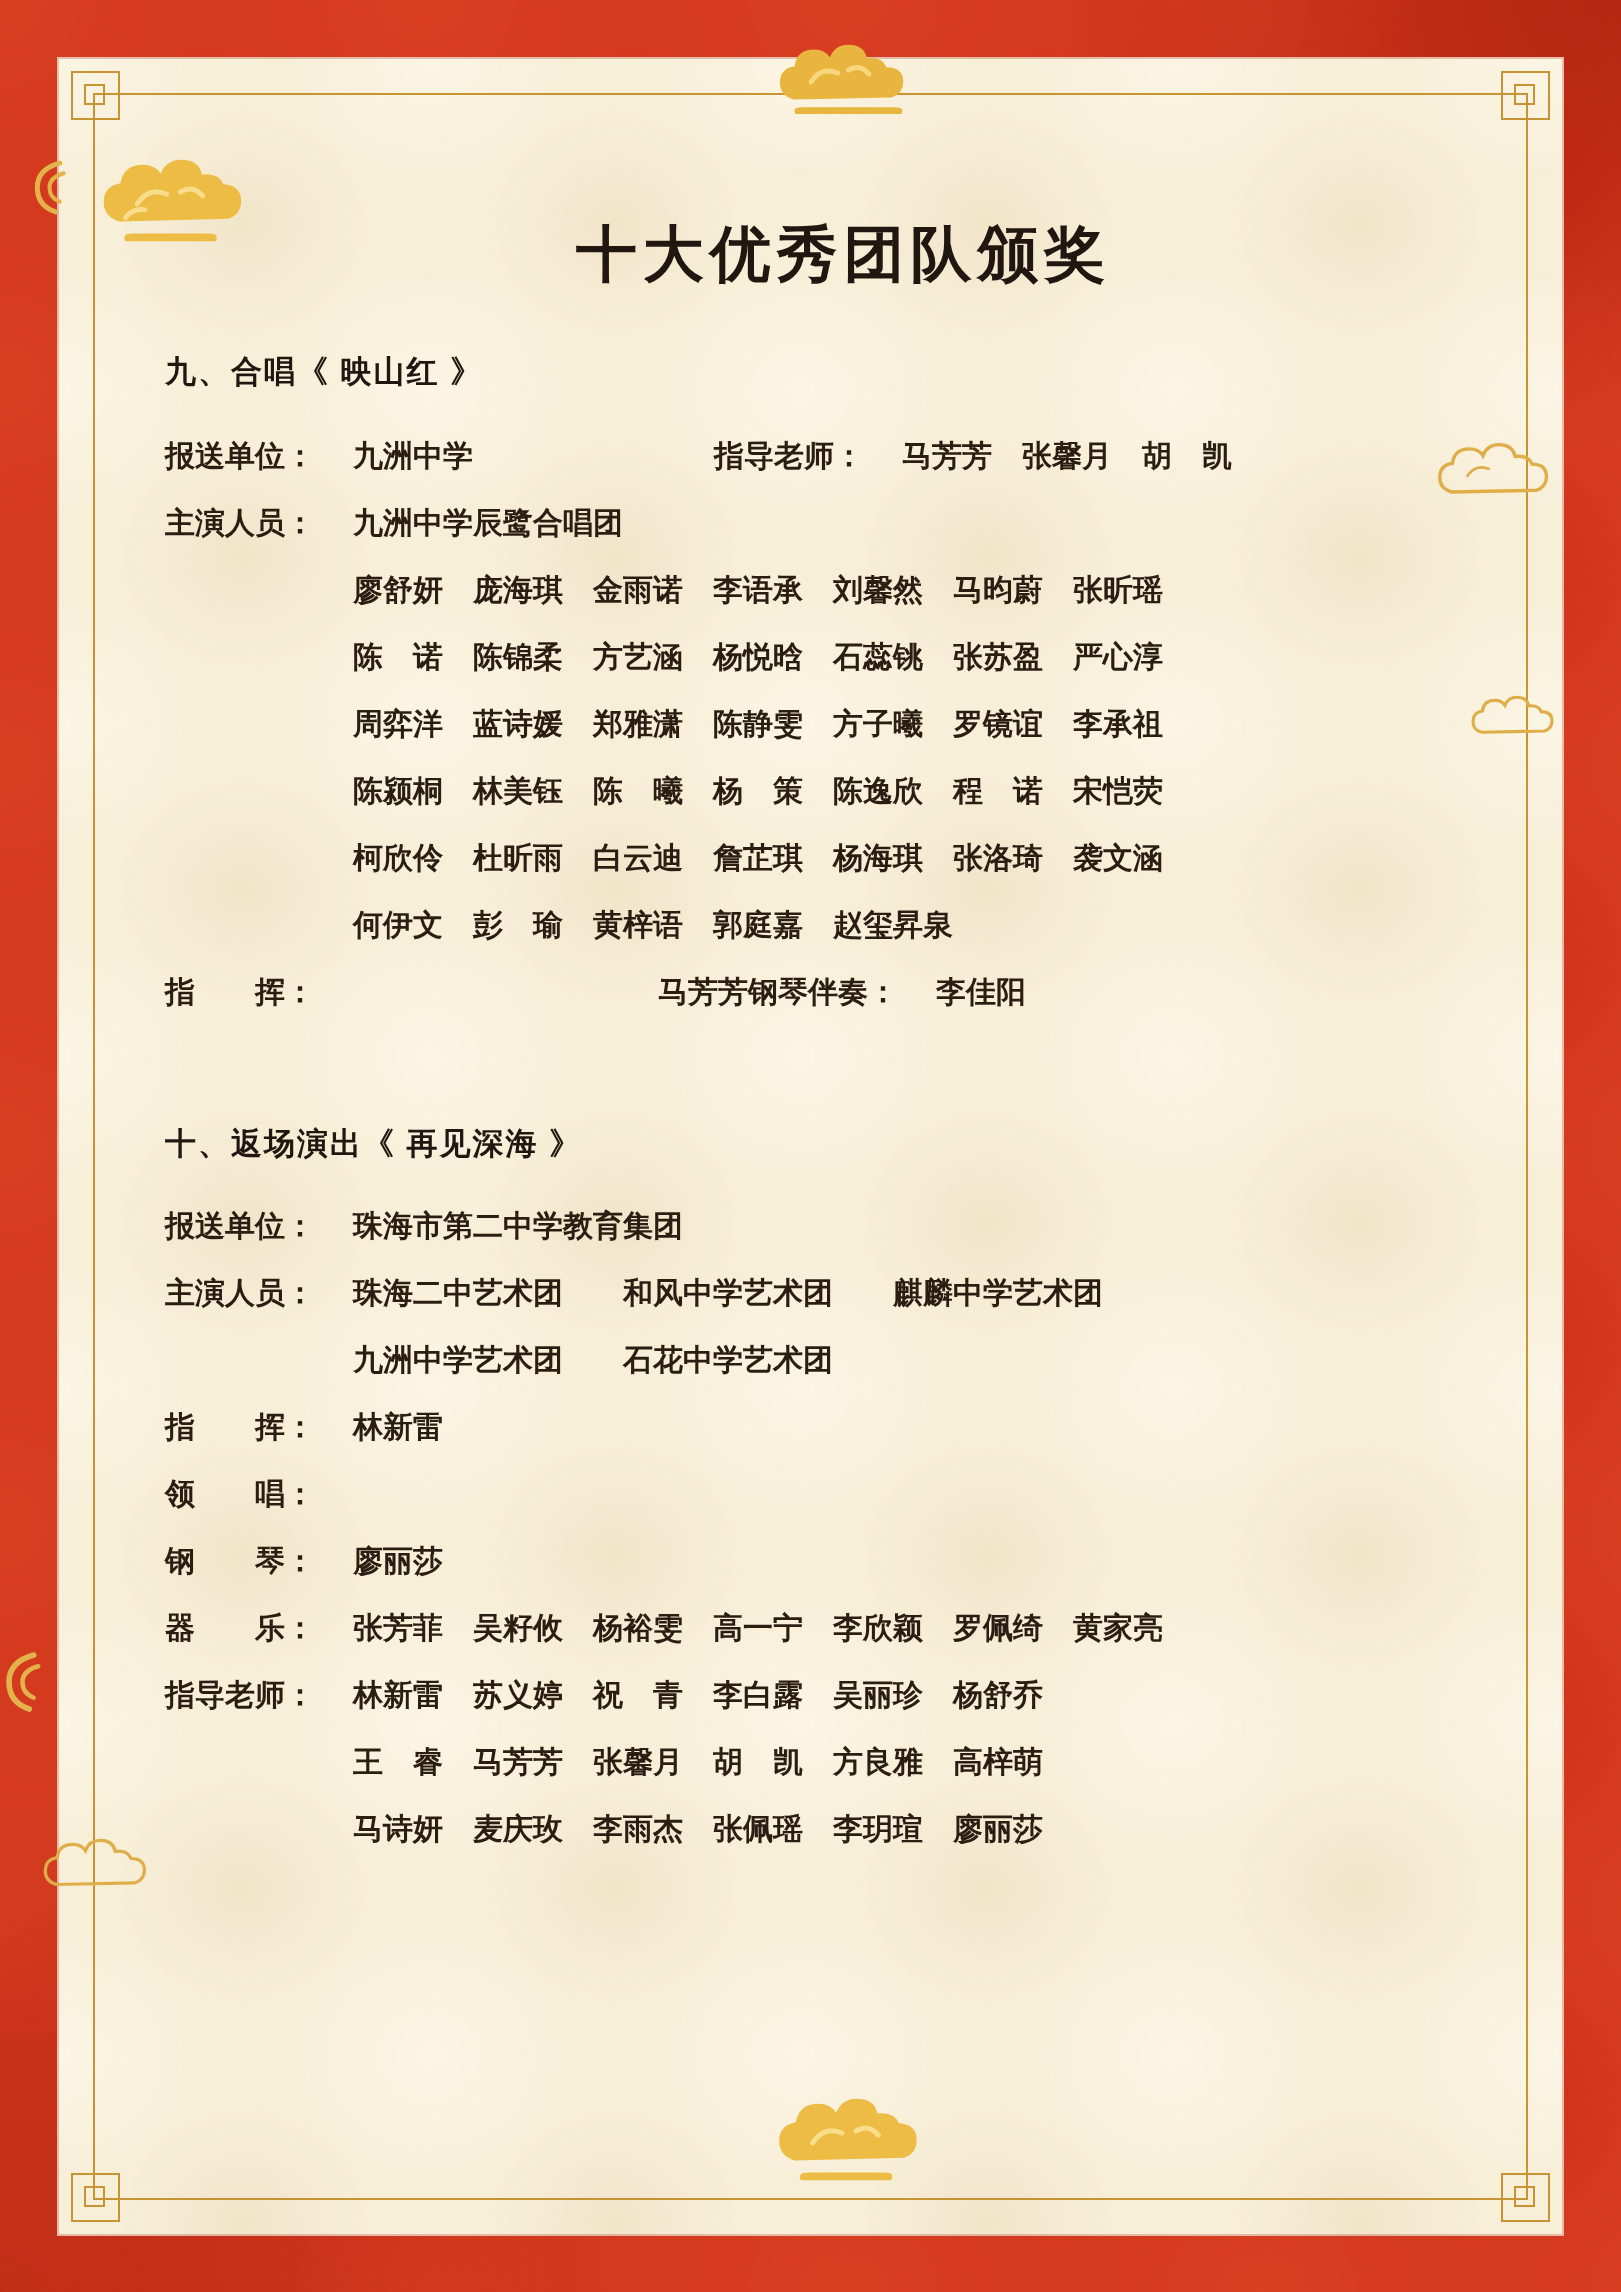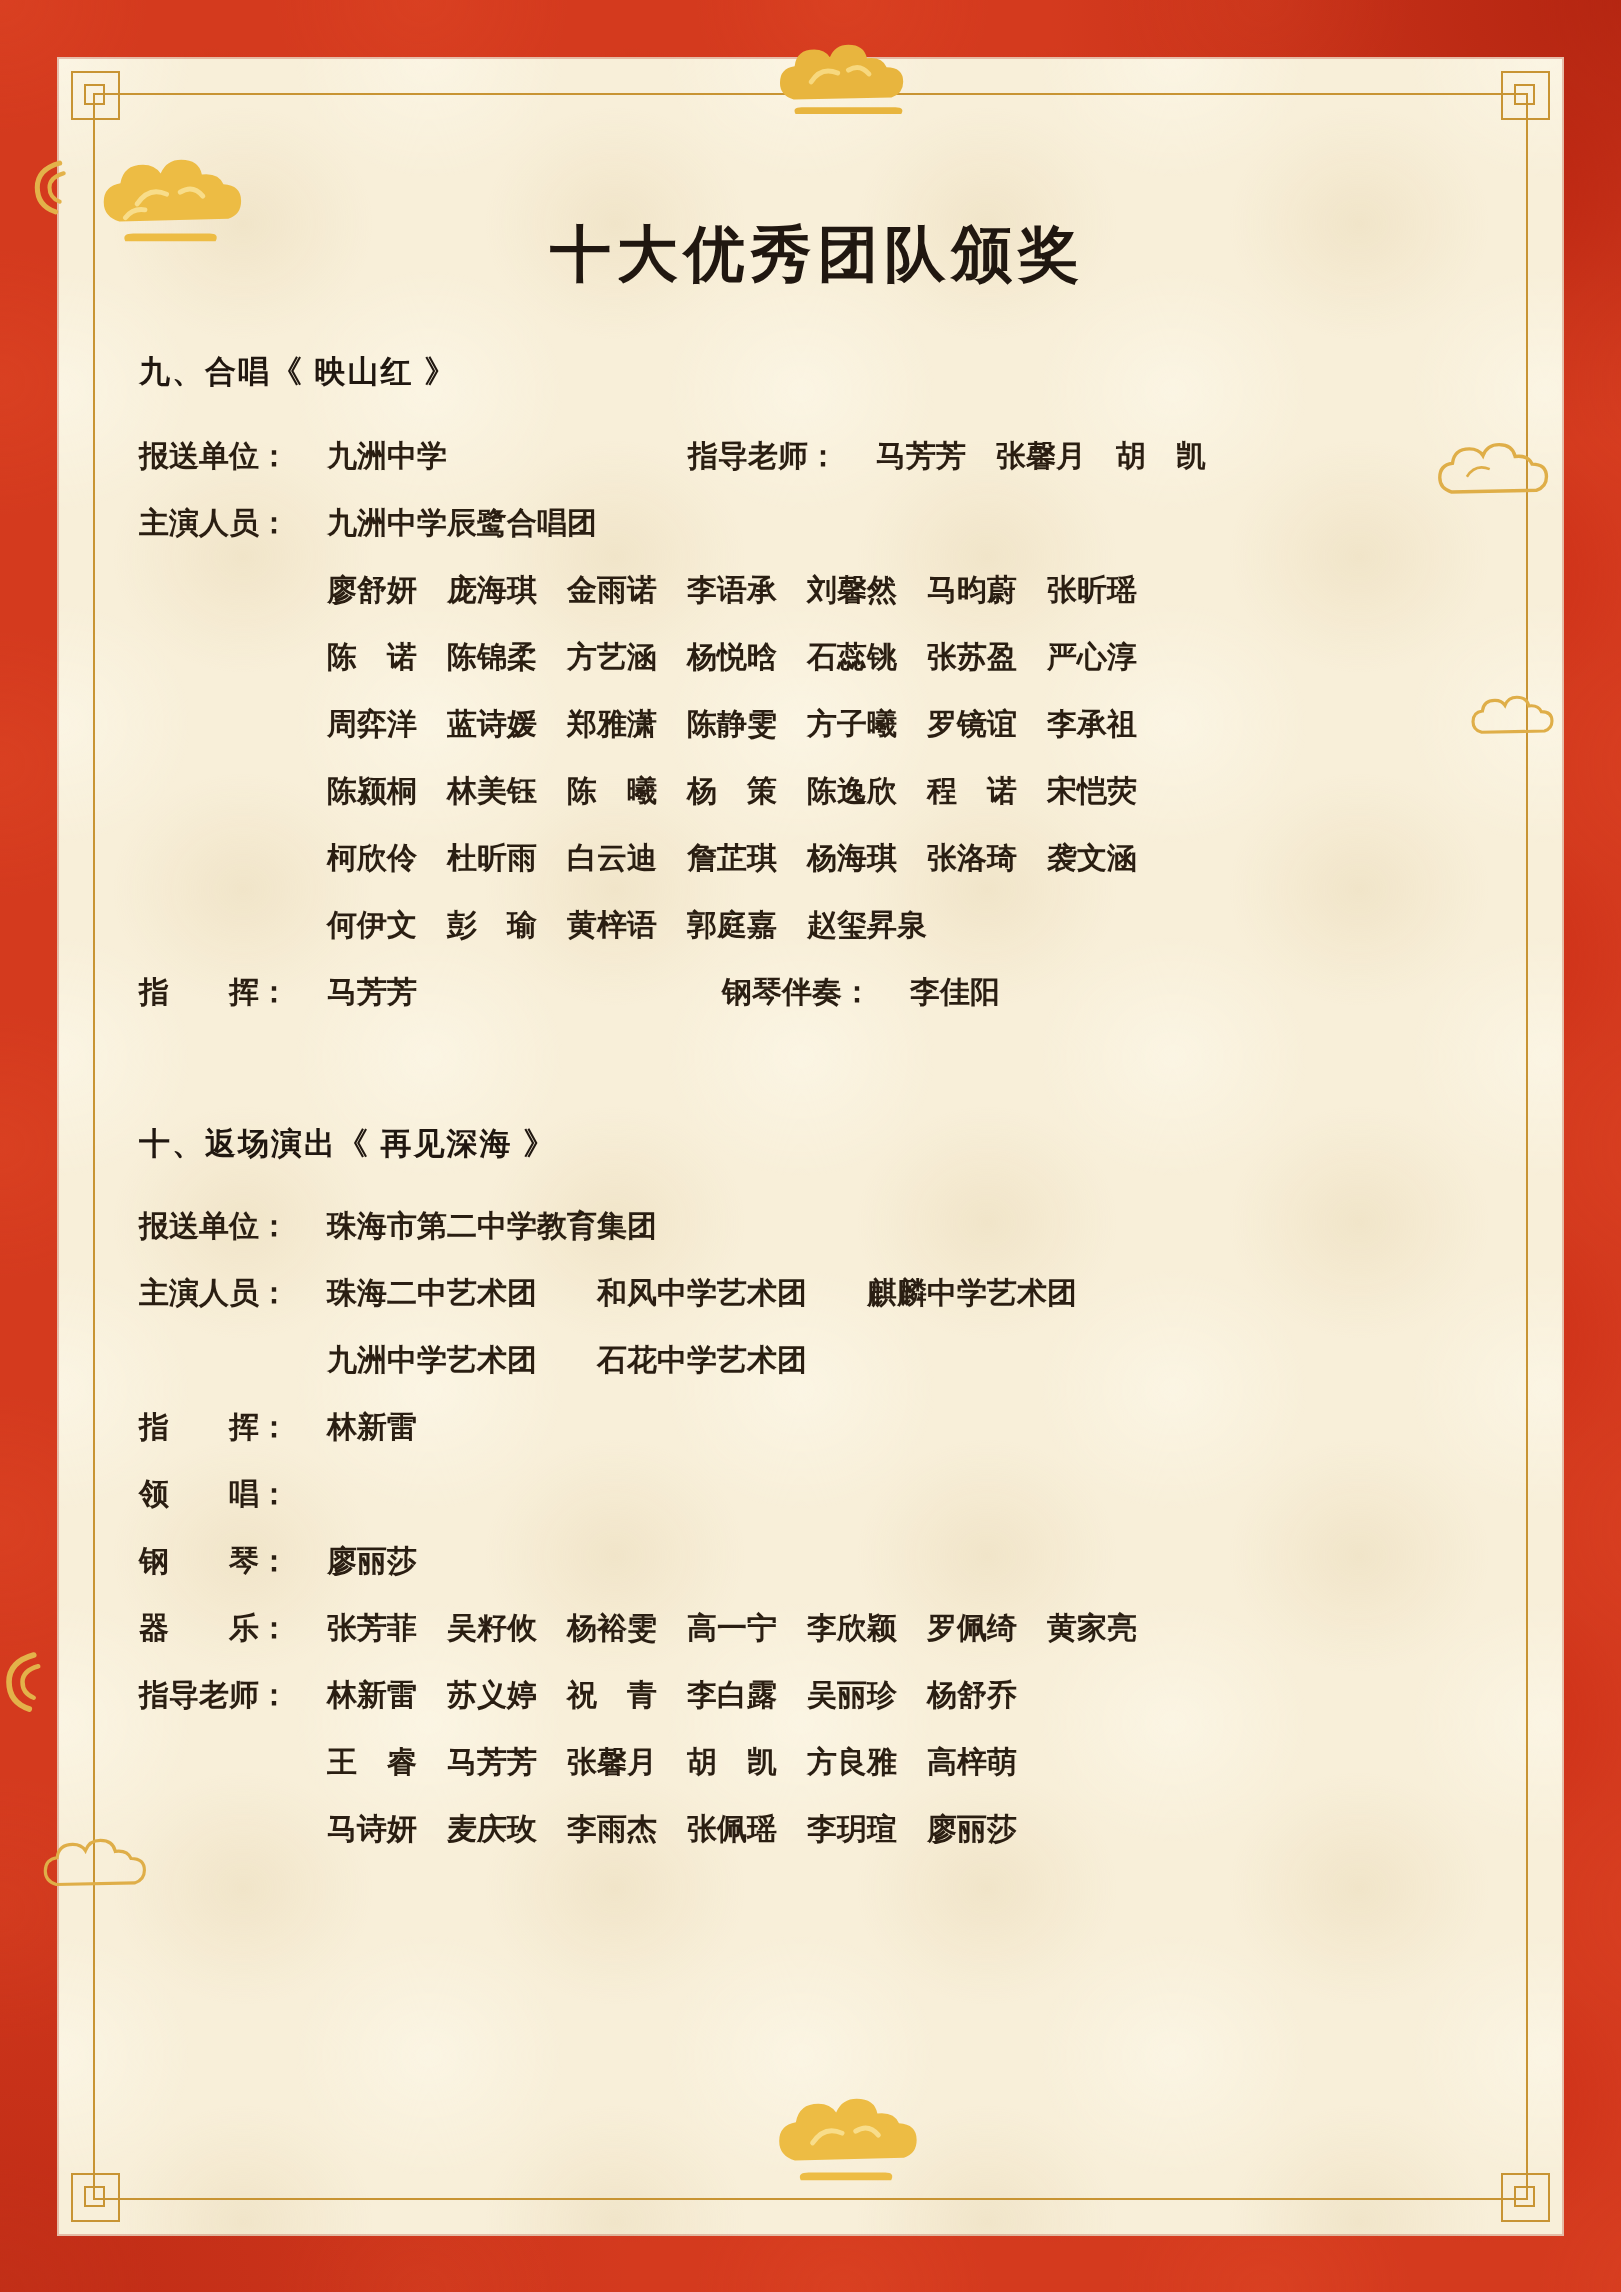--- a/index.html
+++ b/index.html
@@ -31,41 +31,41 @@
   }
   .corner .inner{
     position:absolute;left:10.8px;top:10.8px;width:17.6px;height:17.6px;border:2.9px solid #c89433;
   }
   .corner.tl{left:71px;top:71px;}
   .corner.tr{right:71px;top:71px;}
   .corner.bl{left:71px;bottom:71px;}
   .corner.br{right:71px;bottom:71px;}
   .cloud{position:absolute;pointer-events:none;}
   .content{
-    position:absolute;left:139px;top:0;width:1357px;color:#2a1e12;
+    position:absolute;left:165px;top:0;width:1357px;color:#2a1e12;
   }
   .title{
     margin:214px 0 0 0;text-align:center;font-size:61px;font-weight:800;
     letter-spacing:5.9px;color:#201710;white-space:pre-wrap;
   }
   .sec-heading{
     margin:55px 0 0 0;font-size:31px;font-weight:800;letter-spacing:2px;
     color:#201710;white-space:pre-wrap;
   }
   .sec-heading.s10{margin-top:98px;}
   .rows{margin-top:29px;}
   .rows.r10{margin-top:27.4px;}
   .row{
     display:flex;align-items:baseline;font-size:30px;line-height:67px;
     font-weight:600;white-space:pre-wrap;
   }
   .lbl{display:inline-block;min-width:188px;flex:0 0 auto;}
   .val{flex:0 0 auto;}
   .val-a{display:inline-block;min-width:361px;font-family:Liberation Serif, serif;}
-  .val-b{display:inline-block;min-width:395px;}
+  .val-b{display:inline-block;min-width:395px;text-align:right;}
   .indent{padding-left:188px;text-align:right;}
 </style>
 </head>
 <body>
 
 <div class="page">
 
   <div class="panel"></div>
 
   <div class="frame"></div>

